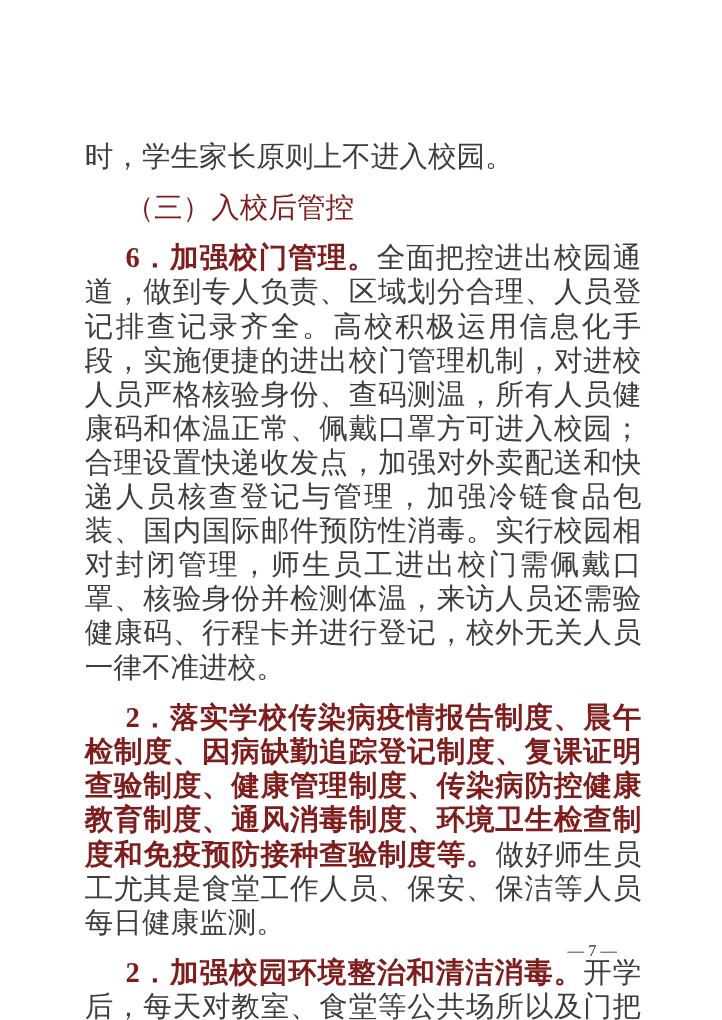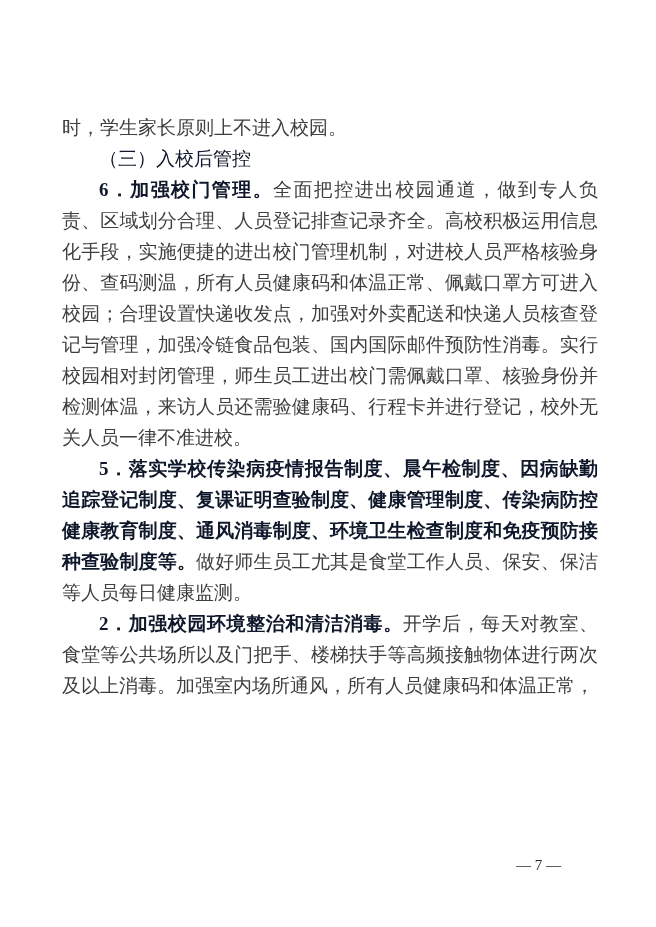--- a/index.html
+++ b/index.html
@@ -25,35 +25,35 @@
     position: absolute;
     left: 62px;
     top: 112px;
     width: 536px;
     font-size: 19px;
     line-height: 31px;
     color: #3e3e3e;
     text-align: justify;
   }
   .doc-body p, .doc-body h3 {
-    margin: 0;
+    margin: 15px;
     padding: 0;
-    font-size: 19px;
+    font-size: 26px;
     line-height: 31px;
     font-weight: normal;
   }
   .para-cont {
     padding-left: 21px;
   }
   .indent {
     text-indent: 37px;
   }
   .bold-lead, .heading {
     font-weight: bold;
-    color: #0f172a;
+    color: #7f1d1d;
   }
   .page-footer {
     position: absolute;
     top: 855px;
     left: 516px;
     font-size: 15px;
     line-height: 20px;
     color: #26262b;
     white-space: nowrap;
   }
@@ -65,21 +65,21 @@
 
   <div class="doc-body">
 
     <p class="para-cont">时，学生家长原则上不进入校园。</p>
 
 
     <h3 class="indent heading">（三）入校后管控</h3>
 
     <p class="indent"><span class="bold-lead">6．加强校门管理。</span><span>全面把控进出校园通道，做到专人负责、区域划分合理、人员登记排查记录齐全。高校积极运用信息化手段，实施便捷的进出校门管理机制，对进校人员严格核验身份、查码测温，所有人员健康码和体温正常、佩戴口罩方可进入校园；合理设置快递收发点，加强对外卖配送和快递人员核查登记与管理，加强冷链食品包装、国内国际邮件预防性消毒。实行校园相对封闭管理，师生员工进出校门需佩戴口罩、核验身份并检测体温，来访人员还需验健康码、行程卡并进行登记，校外无关人员一律不准进校。</span></p>
 
-    <p class="indent"><span class="bold-lead">5．落实学校传染病疫情报告制度、晨午检制度、因病缺勤追踪登记制度、复课证明查验制度、健康管理制度、传染病防控健康教育制度、通风消毒制度、环境卫生检查制度和免疫预防接种查验制度等。</span><span>做好师生员工尤其是食堂工作人员、保安、保洁等人员每日健康监测。</span></p>
+    <p class="indent"><span class="bold-lead">2．落实学校传染病疫情报告制度、晨午检制度、因病缺勤追踪登记制度、复课证明查验制度、健康管理制度、传染病防控健康教育制度、通风消毒制度、环境卫生检查制度和免疫预防接种查验制度等。</span><span>做好师生员工尤其是食堂工作人员、保安、保洁等人员每日健康监测。</span></p>
 
     <p class="indent"><span class="bold-lead">2．加强校园环境整治和清洁消毒。</span><span>开学后，每天对教室、食堂等公共场所以及门把手、楼梯扶手等高频接触物体进行两次及以上消毒。加强室内场所通风，所有人员健康码和体温正常，</span></p>
 
   </div>
 
   <div class="page-footer">— 7 —</div>
 
 </div>
 
 </body></html>

